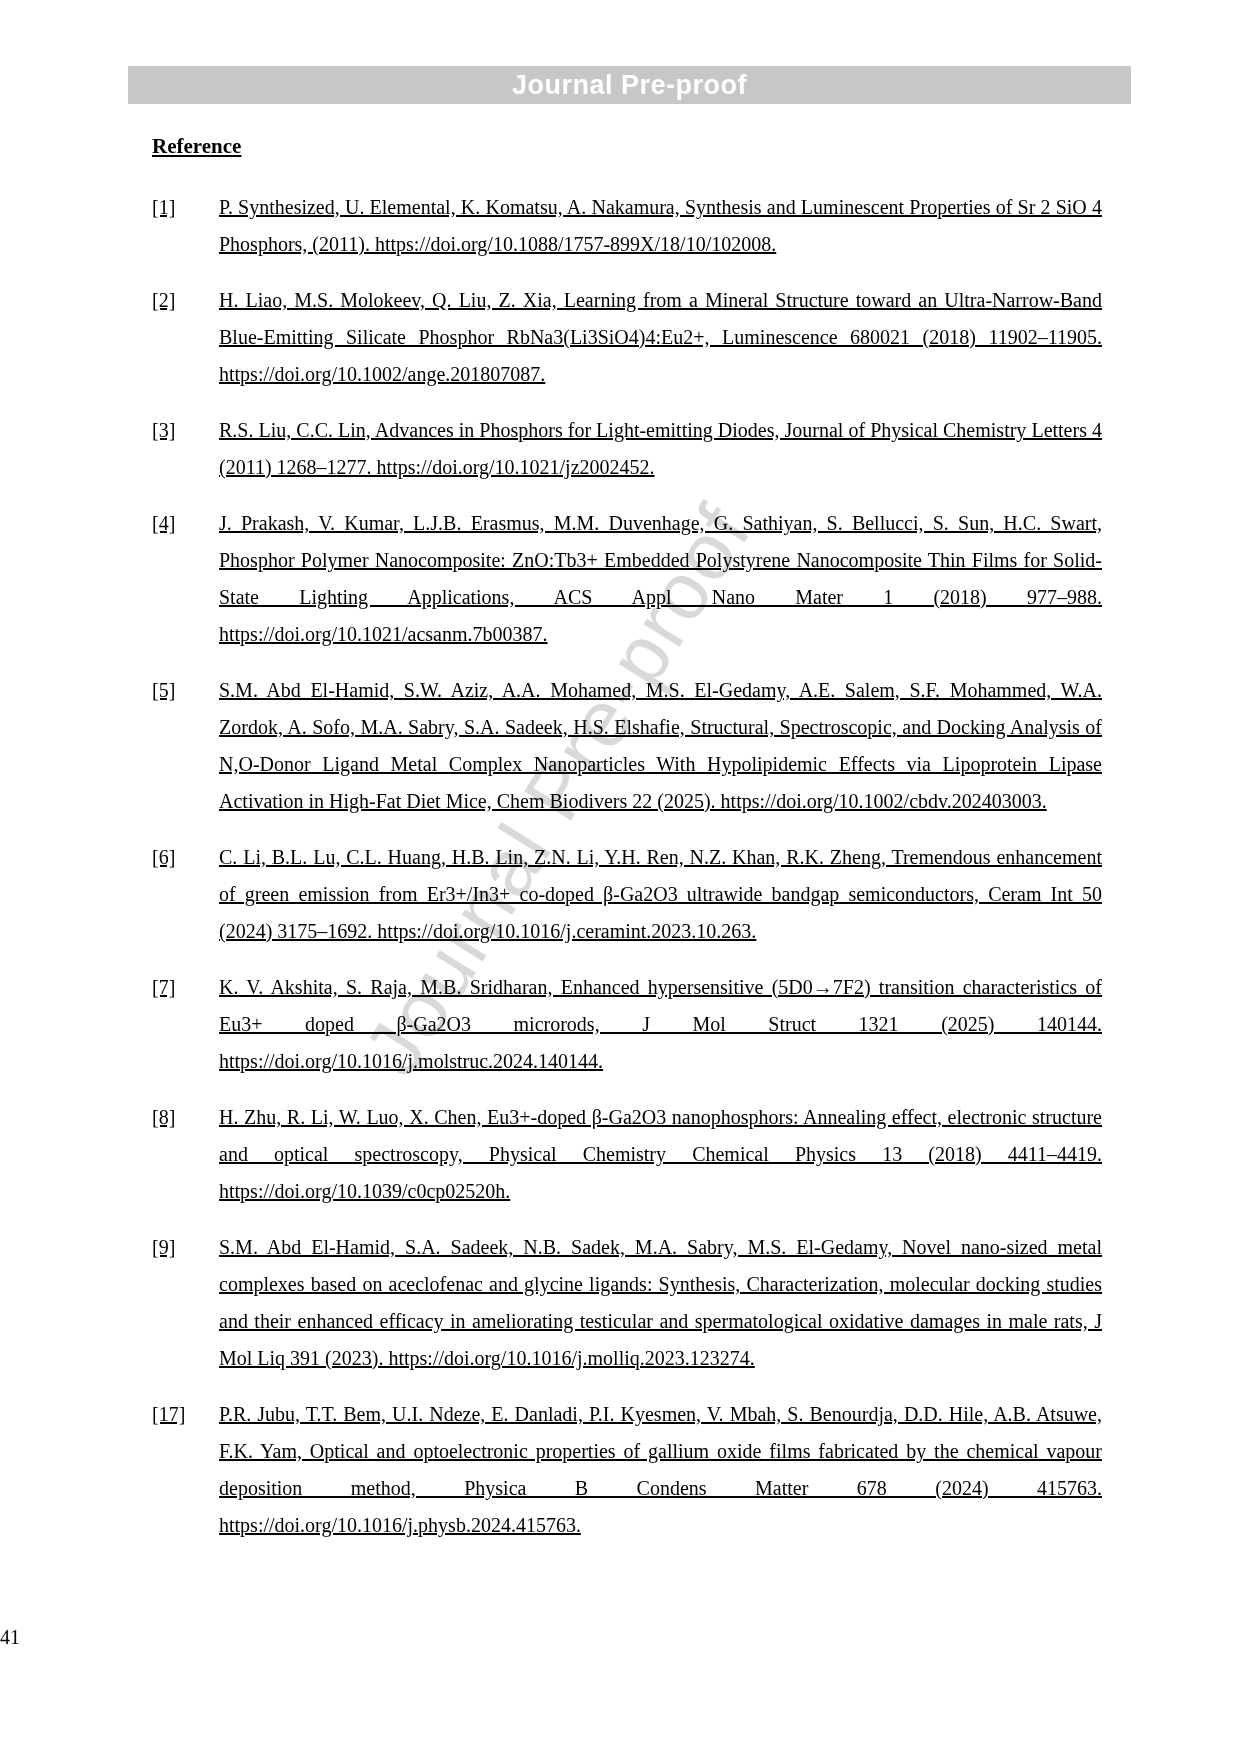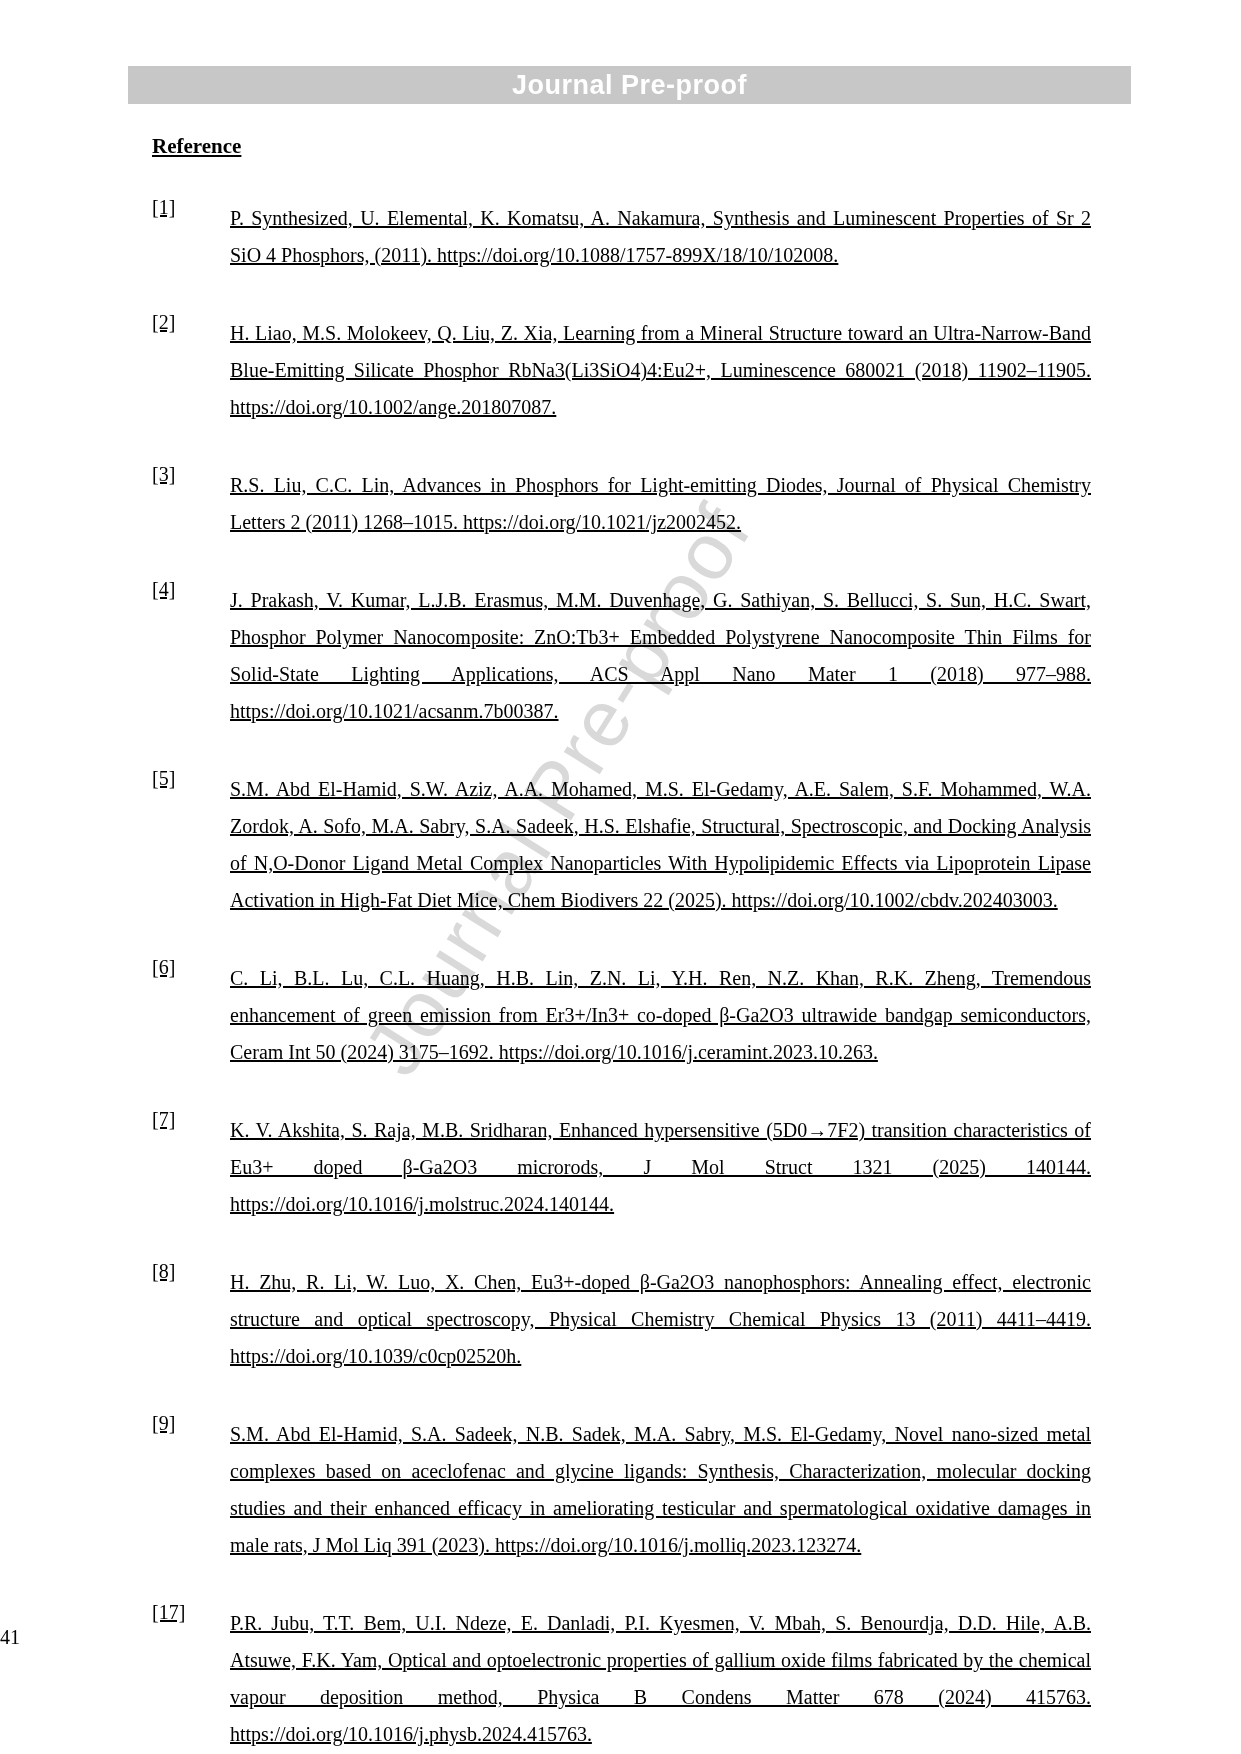--- a/index.html
+++ b/index.html
@@ -66,21 +66,21 @@
     align-items: flex-start;
     margin-bottom: 19px;
   }
   .ref-num {
     flex: 0 0 67px;
     font-size: 20px;
     line-height: 37px;
   }
   .ref-text {
     flex: 1 1 auto;
-    margin: 11px;
+    margin: 0;
     font-size: 20px;
     line-height: 37px;
     text-align: justify;
     text-justify: inter-word;
   }
   .page-number {
     position: absolute;
     left: 0;
     top: 1626px;
     width: 1241px;
@@ -108,21 +108,21 @@
       <p class="ref-text">P. Synthesized, U. Elemental, K. Komatsu, A. Nakamura, Synthesis and Luminescent Properties of Sr 2 SiO 4 Phosphors, (2011). https://doi.org/10.1088/1757-899X/18/10/102008.</p>
     </div>
 
     <div class="ref-item">
       <span class="ref-num">[2]</span>
       <p class="ref-text">H. Liao, M.S. Molokeev, Q. Liu, Z. Xia, Learning from a Mineral Structure toward an Ultra-Narrow-Band Blue-Emitting Silicate Phosphor RbNa3(Li3SiO4)4:Eu2+, Luminescence 680021 (2018) 11902–11905. https://doi.org/10.1002/ange.201807087.</p>
     </div>
 
     <div class="ref-item">
       <span class="ref-num">[3]</span>
-      <p class="ref-text">R.S. Liu, C.C. Lin, Advances in Phosphors for Light-emitting Diodes, Journal of Physical Chemistry Letters 2 (2011) 1268–1015. https://doi.org/10.1021/jz2002452.</p>
+      <p class="ref-text">R.S. Liu, C.C. Lin, Advances in Phosphors for Light-emitting Diodes, Journal of Physical Chemistry Letters 4 (2011) 1268–1277. https://doi.org/10.1021/jz2002452.</p>
     </div>
 
     <div class="ref-item">
       <span class="ref-num">[4]</span>
       <p class="ref-text">J. Prakash, V. Kumar, L.J.B. Erasmus, M.M. Duvenhage, G. Sathiyan, S. Bellucci, S. Sun, H.C. Swart, Phosphor Polymer Nanocomposite: ZnO:Tb3+ Embedded Polystyrene Nanocomposite Thin Films for Solid-State Lighting Applications, ACS Appl Nano Mater 1 (2018) 977–988. https://doi.org/10.1021/acsanm.7b00387.</p>
     </div>
 
     <div class="ref-item">
       <span class="ref-num">[5]</span>
       <p class="ref-text">S.M. Abd El-Hamid, S.W. Aziz, A.A. Mohamed, M.S. El-Gedamy, A.E. Salem, S.F. Mohammed, W.A. Zordok, A. Sofo, M.A. Sabry, S.A. Sadeek, H.S. Elshafie, Structural, Spectroscopic, and Docking Analysis of N,O-Donor Ligand Metal Complex Nanoparticles With Hypolipidemic Effects via Lipoprotein Lipase Activation in High-Fat Diet Mice, Chem Biodivers 22 (2025). https://doi.org/10.1002/cbdv.202403003.</p>
@@ -133,21 +133,21 @@
       <p class="ref-text">C. Li, B.L. Lu, C.L. Huang, H.B. Lin, Z.N. Li, Y.H. Ren, N.Z. Khan, R.K. Zheng, Tremendous enhancement of green emission from Er3+/In3+ co-doped β-Ga2O3 ultrawide bandgap semiconductors, Ceram Int 50 (2024) 3175–1692. https://doi.org/10.1016/j.ceramint.2023.10.263.</p>
     </div>
 
     <div class="ref-item">
       <span class="ref-num">[7]</span>
       <p class="ref-text">K. V. Akshita, S. Raja, M.B. Sridharan, Enhanced hypersensitive (5D0→7F2) transition characteristics of Eu3+ doped β-Ga2O3 microrods, J Mol Struct 1321 (2025) 140144. https://doi.org/10.1016/j.molstruc.2024.140144.</p>
     </div>
 
     <div class="ref-item">
       <span class="ref-num">[8]</span>
-      <p class="ref-text">H. Zhu, R. Li, W. Luo, X. Chen, Eu3+-doped β-Ga2O3 nanophosphors: Annealing effect, electronic structure and optical spectroscopy, Physical Chemistry Chemical Physics 13 (2011) 4411–4419. https://doi.org/10.1039/c0cp02520h.</p>
+      <p class="ref-text">H. Zhu, R. Li, W. Luo, X. Chen, Eu3+-doped β-Ga2O3 nanophosphors: Annealing effect, electronic structure and optical spectroscopy, Physical Chemistry Chemical Physics 13 (2018) 4411–4419. https://doi.org/10.1039/c0cp02520h.</p>
     </div>
 
     <div class="ref-item">
       <span class="ref-num">[9]</span>
       <p class="ref-text">S.M. Abd El-Hamid, S.A. Sadeek, N.B. Sadek, M.A. Sabry, M.S. El-Gedamy, Novel nano-sized metal complexes based on aceclofenac and glycine ligands: Synthesis, Characterization, molecular docking studies and their enhanced efficacy in ameliorating testicular and spermatological oxidative damages in male rats, J Mol Liq 391 (2023). https://doi.org/10.1016/j.molliq.2023.123274.</p>
     </div>
 
     <div class="ref-item">
       <span class="ref-num">[17]</span>
       <p class="ref-text">P.R. Jubu, T.T. Bem, U.I. Ndeze, E. Danladi, P.I. Kyesmen, V. Mbah, S. Benourdja, D.D. Hile, A.B. Atsuwe, F.K. Yam, Optical and optoelectronic properties of gallium oxide films fabricated by the chemical vapour deposition method, Physica B Condens Matter 678 (2024) 415763. https://doi.org/10.1016/j.physb.2024.415763.</p>

